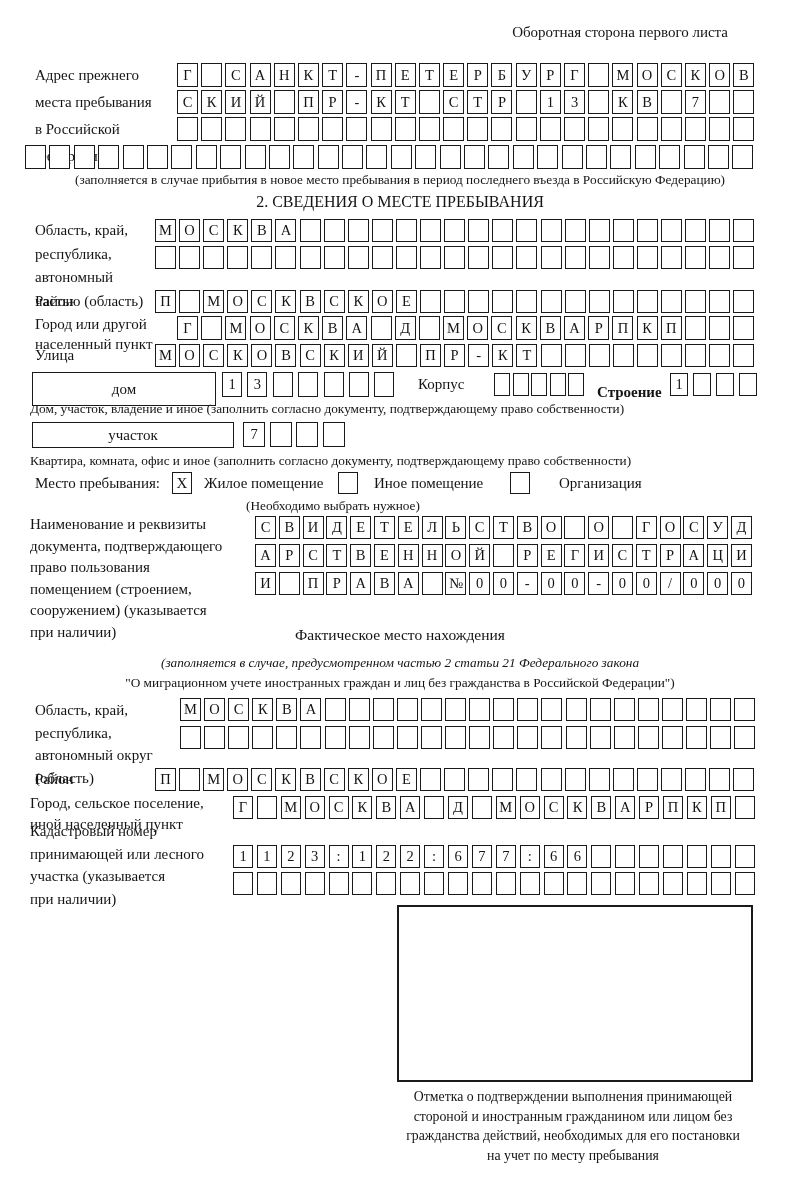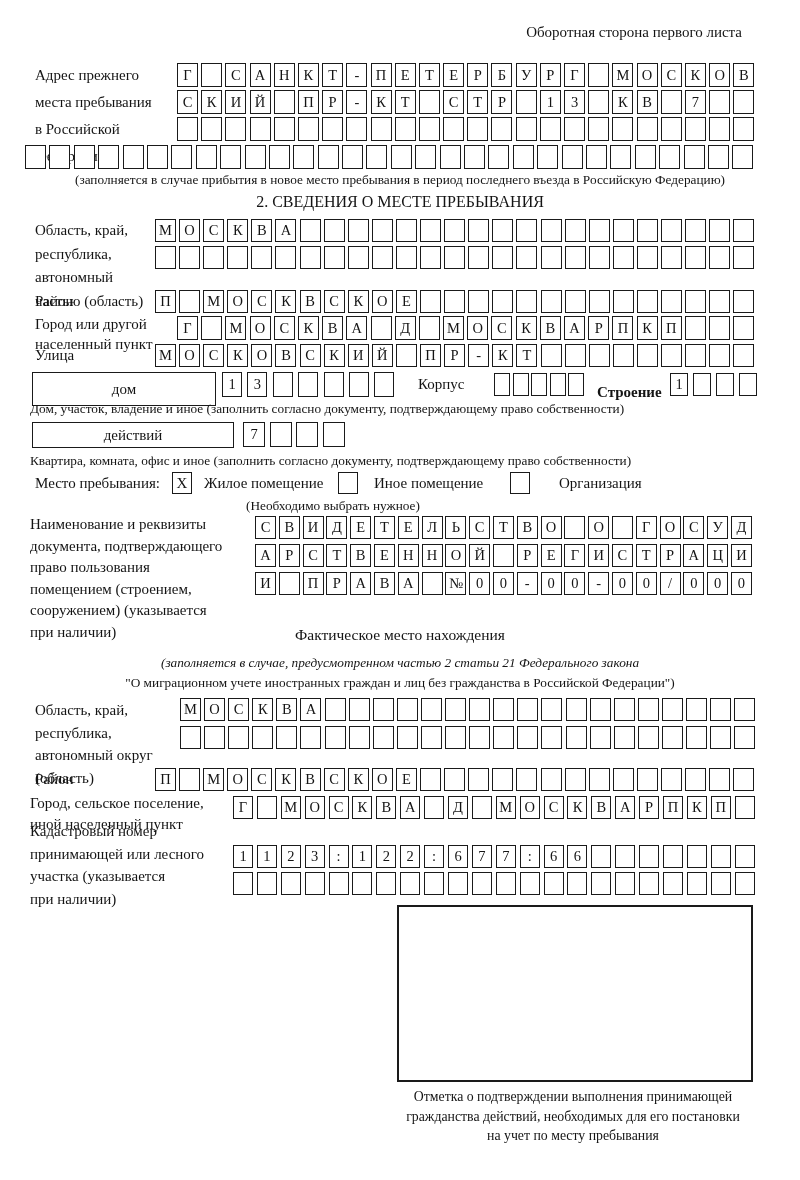--- a/index.html
+++ b/index.html
@@ -40,21 +40,21 @@
     width:20px; height:22px; display:flex; align-items:center; justify-content:center;
     font-size:15px;
   }
   .stampbox { position:absolute; box-sizing:border-box; border:2px solid #1a1a1a; background:#fff; }
 </style>
 </head>
 <body>
 
 <div class="page">
 
-  <div class="abs lbl" style="top:24px; right:58px;">Оборотная сторона первого листа</div>
+  <div class="abs lbl" style="top:24px; right:72px;">Оборотная сторона первого листа</div>
 
   <div class="abs lines lbl" style="left:35px; top:62px; line-height:27px;">
       <div>Адрес прежнего</div>
       <div>места пребывания</div>
       <div>в Российской</div>
       <div>Федерации</div>
     </div>
   <div class="boxrow r-sec1" style="left:177px; top:63px;">
       <span class="cb">Г</span>
       <span class="cb"></span>
@@ -339,21 +339,21 @@
     </div>
   <div class="abs lbl" style="left:597px; top:384px;font-weight:bold;">Строение</div>
   <div class="boxrow r-str" style="left:670px; top:373px;">
       <span class="cb">1</span>
       <span class="cb"></span>
       <span class="cb"></span>
       <span class="cb"></span>
     </div>
   <div class="abs cap" style="left:30px; top:401px;">Дом, участок, владение и иное (заполнить согласно документу, подтверждающему право собственности)</div>
 
-  <div class="widebox" style="left:32px; top:422px; width:202px; height:26px;">действий</div>
+  <div class="widebox" style="left:32px; top:422px; width:202px; height:26px;">участок</div>
   <div class="boxrow r-kv" style="left:243px; top:422px;">
       <span class="cb">7</span>
       <span class="cb"></span>
       <span class="cb"></span>
       <span class="cb"></span>
     </div>
   <div class="abs cap" style="left:30px; top:453px;">Квартира, комната, офис и иное (заполнить согласно документу, подтверждающему право собственности)</div>
 
   <div class="abs lbl" style="left:35px; top:475px;">Место пребывания:</div>
   <div class="chk" style="left:172px; top:472px;">X</div>
@@ -614,17 +614,18 @@
       <span class="cb"></span>
       <span class="cb"></span>
       <span class="cb"></span>
       <span class="cb"></span>
       <span class="cb"></span>
     </div>
 
   <div class="stampbox" style="left:397px; top:905px; width:356px; height:177px;"></div>
   <div class="abs lines" style="left:355px; top:1087px; width:436px; text-align:center; font-size:13.8px; line-height:19.5px;">
       <div>Отметка о подтверждении выполнения принимающей</div>
+      <div>стороной и иностранным гражданином или лицом без</div>
       <div>гражданства действий, необходимых для его постановки</div>
       <div>на учет по месту пребывания</div>
     </div>
 
 </div>
 
 </body></html>

